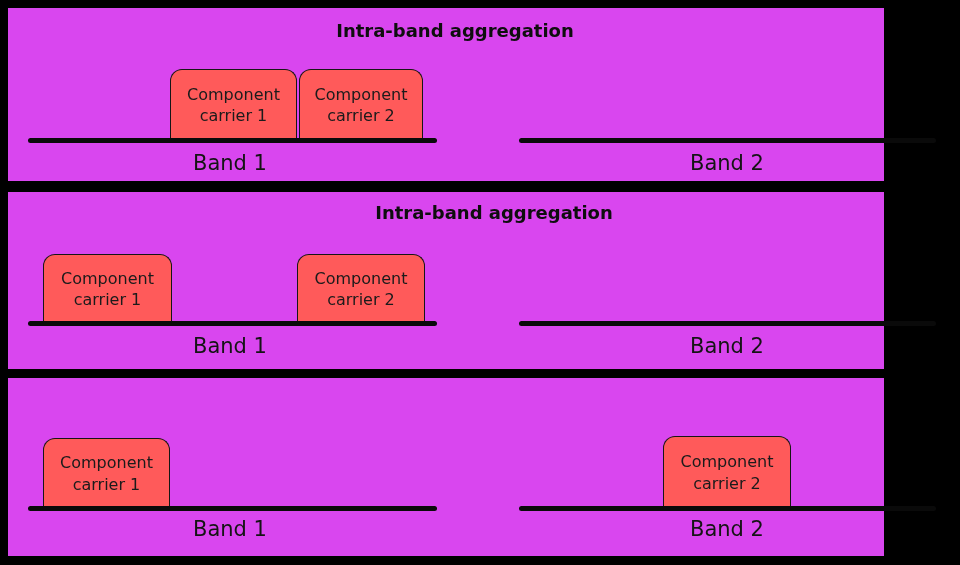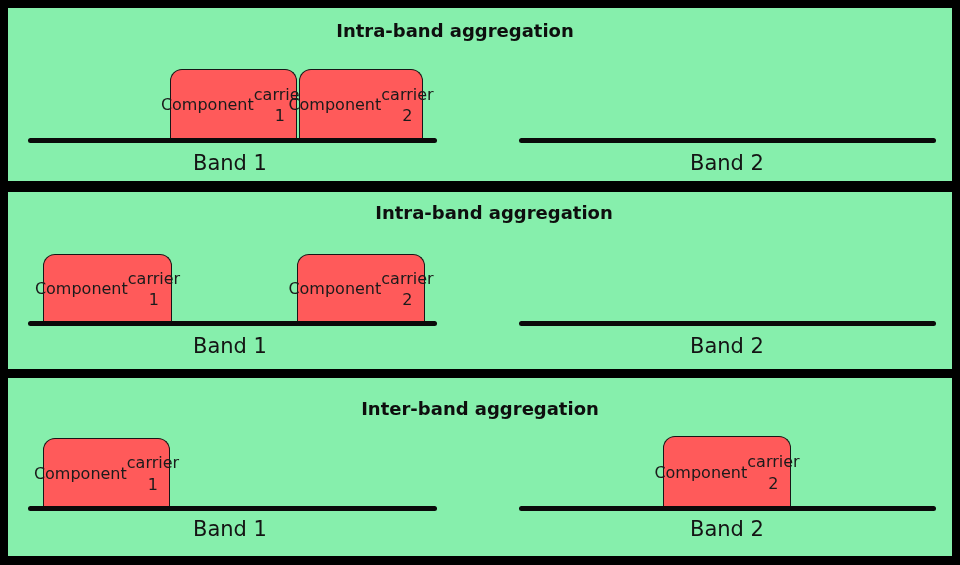--- a/index.html
+++ b/index.html
@@ -10,22 +10,22 @@
     width: 960px;
     height: 565px;
     background: #000000;
     position: relative;
     font-family: "DejaVu Sans", "Liberation Sans", sans-serif;
     overflow: hidden;
   }
   .panel {
     position: absolute;
     left: 8px;
-    width: 944px;
-    background: #86efac;
+    width: 876px;
+    background: #d946ef;
   }
   .panel-1 { top: 8px;   height: 173px; }
   .panel-2 { top: 192px; height: 177px; }
   .panel-3 { top: 378px; height: 178px; }
 
   .panel-title {
     position: absolute;
     transform: translateX(-50%);
     text-align: center;
     font-size: 18px;
@@ -36,21 +36,21 @@
   }
 
   .carrier-box {
     position: absolute;
     background: #ff5a5a;
     border: 1.5px solid #161616;
     border-bottom: none;
     border-radius: 12px 12px 0 0;
     box-sizing: border-box;
     display: flex;
-    flex-direction: row;
+    flex-direction: column;
     align-items: center;
     justify-content: center;
     z-index: 1;
   }
   .carrier-box span {
     display: block;
     font-size: 16px;
     line-height: 1.32;
     color: #1b1b1b;
     text-align: center;
@@ -132,23 +132,20 @@
     <span>Component</span>
     <span>carrier 2</span>
   </div>
   <div class="band-line band-line-1"></div>
   <div class="band-line band-line-2"></div>
   <div class="band-label band-label-1">Band 1</div>
   <div class="band-label band-label-2">Band 2</div>
 </section>
 
 <section class="panel panel-3">
-  <div class="panel-title">
-    <div>Inter-band aggregation</div>
-  </div>
   <div class="carrier-box cc1">
     <span>Component</span>
     <span>carrier 1</span>
   </div>
   <div class="carrier-box cc2">
     <span>Component</span>
     <span>carrier 2</span>
   </div>
   <div class="band-line band-line-1"></div>
   <div class="band-line band-line-2"></div>

